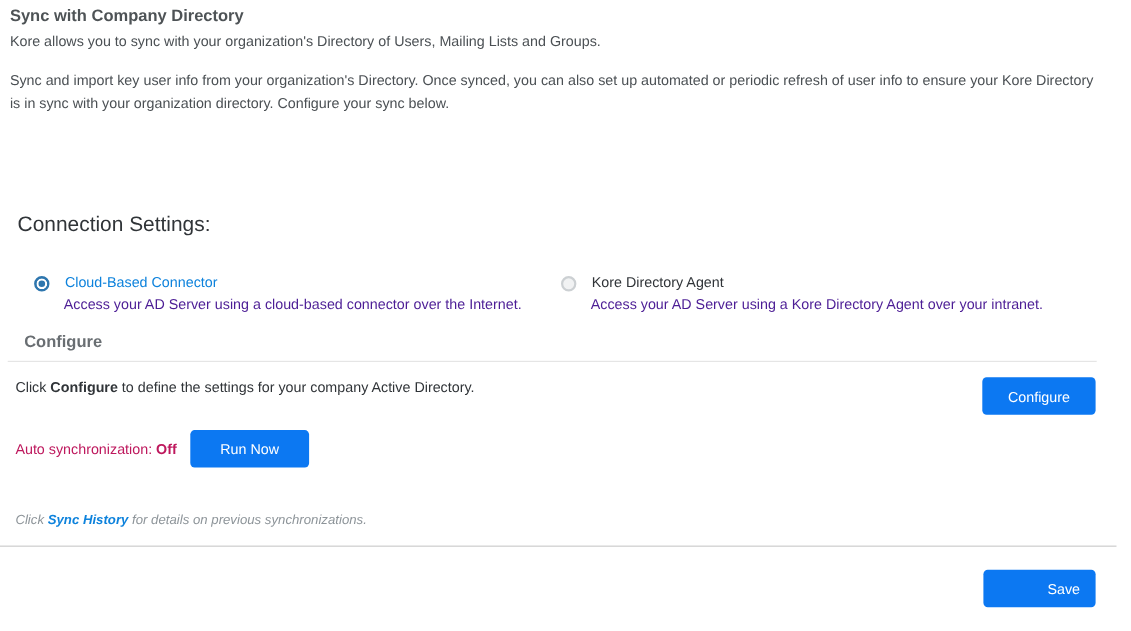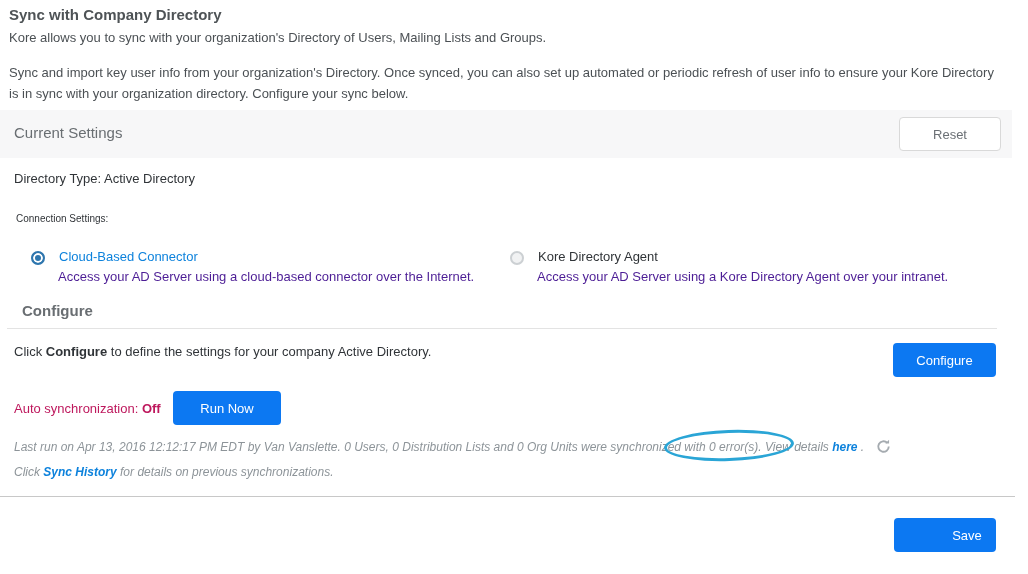--- a/index.html
+++ b/index.html
@@ -12,21 +12,21 @@
   .intro { left:9px; top:30px; font-size:13px; color:#4b5054;text-align:right; }
   .desc  { left:9px; top:62px; width:988px; font-size:13px; line-height:21px; color:#4b5054; }
 
   .settings-bar { left:0; top:110px; width:1012px; height:48px; background:#f7f7f8; }
   .settings-bar h2 { position:absolute; left:14px; top:14px; font-size:15px; font-weight:400; color:#696e72; }
   .reset-btn { position:absolute; left:899px; top:7px; width:102px; height:34px; background:#fff;
                border:1px solid #d9d9d9; border-radius:4px; font-size:13px; color:#6b7075;
                font-family:"Liberation Sans", sans-serif; cursor:pointer; }
 
   .dirtype   { left:14px; top:171px; font-size:13px; color:#303438; }
-  .connset   { left:16px; top:213px; font-size:10px; color:#303438; }
+  .connset   { left:16px; top:194px; font-size:19px; color:#303438; }
   .question  { left:14px; top:222px; font-size:13px; color:#303438; }
 
   .radio { width:14px; height:14px; border-radius:50%; position:absolute; top:3px; left:0; }
   .radio.selected { border:2px solid #2e76ae; background:#2e76ae; box-shadow:inset 0 0 0 2px #fff; }
   .radio:not(.selected) { border:2px solid #ccd0d3; background:#f1f2f3; }
   .connector { position:absolute; top:248px; }
   .connector.left  { left:31px; }
   .connector.right { left:510px; }
   .connector .lbl { position:absolute; left:28px; top:1px; font-size:13px; white-space:nowrap; }
   .connector.left .lbl { color:#0d82dc; cursor:pointer; }
@@ -59,26 +59,21 @@
 </style>
 </head>
 <body>
 
 <div class="page">
 
   <h1 class="abs title">Sync with Company Directory</h1>
   <div class="abs intro">Kore allows you to sync with your organization's Directory of Users, Mailing Lists and Groups.</div>
   <div class="abs desc">Sync and import key user info from your organization's Directory. Once synced, you can also set up automated or periodic refresh of user info to ensure your Kore Directory is in sync with your organization directory. Configure your sync below.</div>
 
-  <div class="abs settings-bar">
-    <h2>Current Settings</h2>
-    <button class="reset-btn">Reset</button>
-  </div>
 
-  <div class="abs dirtype">Directory Type: Active Directory</div>
   <div class="abs connset">Connection Settings:</div>
 
   <div class="connector left">
     <span class="radio selected"></span>
     <span class="lbl">Cloud-Based Connector</span>
     <span class="sub">Access your AD Server using a cloud-based connector over the Internet.</span>
   </div>
 
   <div class="connector right">
     <span class="radio"></span>
@@ -88,23 +83,19 @@
 
   <h2 class="abs configure-h">Configure</h2>
   <div class="abs divider1"></div>
 
   <div class="abs instruction"><span>Click </span><b>Configure</b><span> to define the settings for your company Active Directory.</span></div>
   <button class="abs btn-primary configure-btn">Configure</button>
 
   <div class="abs autosync"><span>Auto synchronization: </span><b>Off</b></div>
   <button class="abs btn-primary runnow-btn">Run Now</button>
 
-  <div class="abs lastrun"><span>Last run on Apr 13, 2016 12:12:17 PM EDT by Van Vanslette. 0 Users, 0 Distribution Lists and 0 Org Units were synchronized with 0 error(s). View details </span><a>here</a><span> .</span><svg class="refresh" width="15" height="15" viewBox="0 0 16 16">
-        <path d="M13.6 8a5.6 5.6 0 1 1-1.7-4" fill="none" stroke="#a5abb0" stroke-width="2"></path>
-        <path d="M13.9 0.8 L13.9 4.8 L9.9 4.8 Z" fill="#a5abb0"></path>
-      </svg><span class="ellipse"></span></div>
 
   <div class="abs synchistory"><span>Click </span><a>Sync History</a><span> for details on previous synchronizations.</span></div>
 
   <div class="abs divider2"></div>
   <button class="abs btn-primary save-btn">Save</button>
 
 </div>
 
 </body></html>

